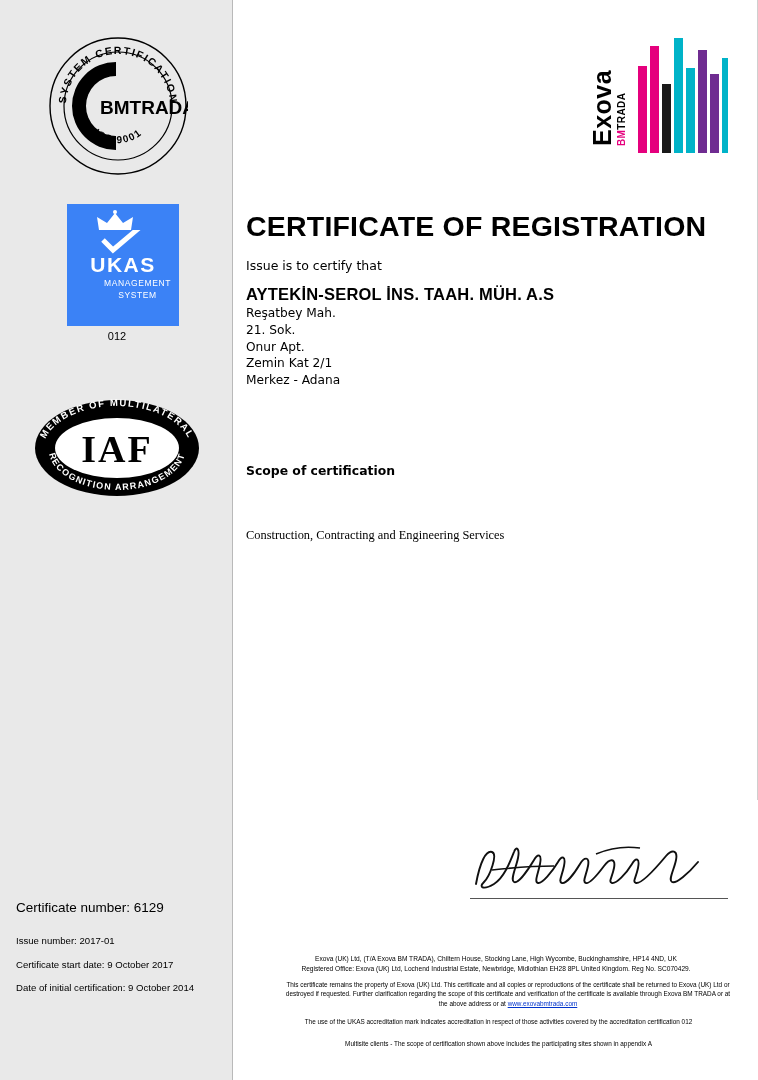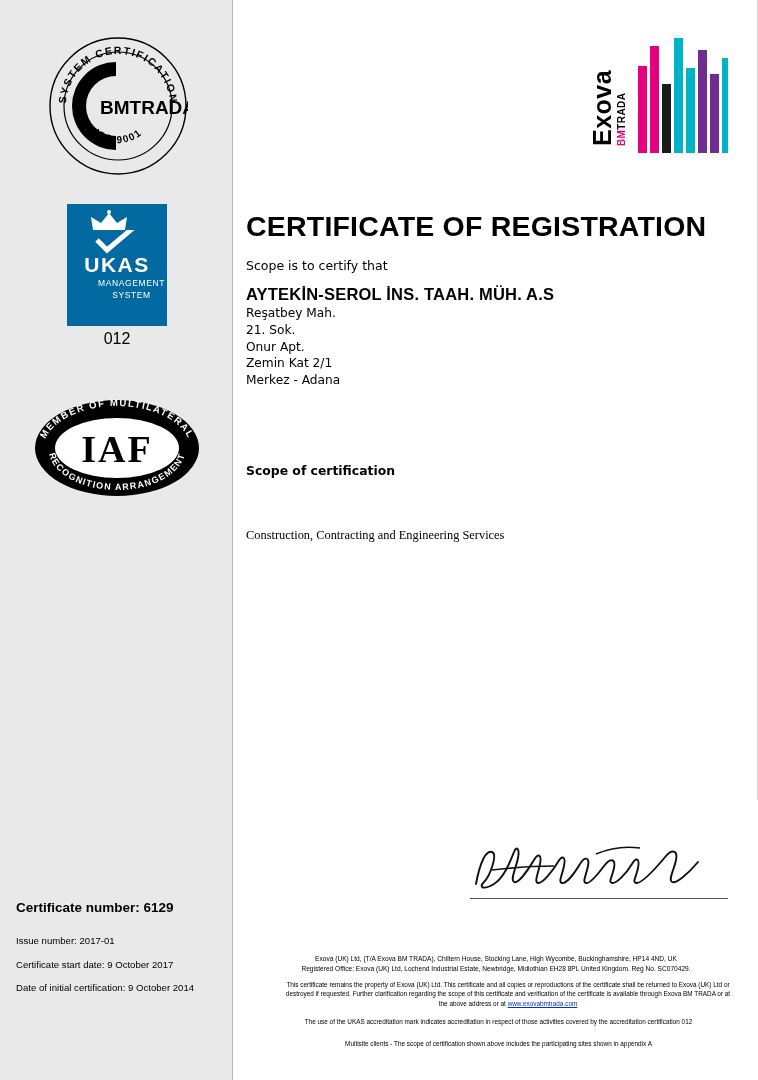--- a/index.html
+++ b/index.html
@@ -43,23 +43,23 @@
     left: 48px;
     top: 36px;
     width: 140px;
     height: 140px;
   }
   
   .ukas {
     position: absolute;
     left: 67px;
     top: 204px;
-    width: 100px;
+    width: 112px;
     height: 122px;
-    background: #0369a1;
+    background: #3b82f6;
     color: #fff;
     text-align: center;
   }
   .ukas .crown {
     margin-top: 6px;
     height: 22px;
   }
   .ukas .tick {
     height: 24px;
     margin-top: -2px;
@@ -79,38 +79,38 @@
     margin-top: 2px;
     margin-left: 29px;
   }
   .ukas-num {
     position: absolute;
     left: 67px;
     top: 330px;
     width: 100px;
     text-align: center;
     font-family: "Liberation Sans", sans-serif;
-    font-size: 16px;
+    font-size: 11px;
   }
   
   .iaf {
     position: absolute;
     left: 33px;
     top: 398px;
     width: 168px;
     height: 100px;
   }
   
   .cert-number {
     position: absolute;
     left: 16px;
     top: 900px;
     font-family: "Liberation Sans", sans-serif;
     font-size: 13.5px;
-    font-weight: bold;
+    font-weight: normal;
   }
   .left-meta {
     position: absolute;
     left: 16px;
     top: 929px;
     width: 210px;
     font-family: "Liberation Sans", sans-serif;
     font-size: 9.6px;
     line-height: 23.5px;
   }
@@ -388,21 +388,21 @@
         <rect x="36" y="0" width="9" height="115" fill="#00b3c8"></rect>
         <rect x="48" y="30" width="9" height="85" fill="#00b3c8"></rect>
         <rect x="60" y="12" width="9" height="103" fill="#6f2c91"></rect>
         <rect x="72" y="36" width="9" height="79" fill="#6f2c91"></rect>
         <rect x="84" y="20" width="6" height="95" fill="#00b3c8"></rect>
       </svg>
     </div>
   </div>
 
   <div class="title">CERTIFICATE OF REGISTRATION</div>
-  <div class="certify-line">Scope is to certify that</div>
+  <div class="certify-line">Issue is to certify that</div>
   <div class="company">AYTEKİN-SEROL İNS. TAAH. MÜH. A.S</div>
   <div class="address">
     <div>Reşatbey Mah.</div>
     <div>21. Sok.</div>
     <div>Onur Apt.</div>
     <div>Zemin Kat 2/1</div>
     <div>Merkez - Adana</div>
   </div>
 
 

